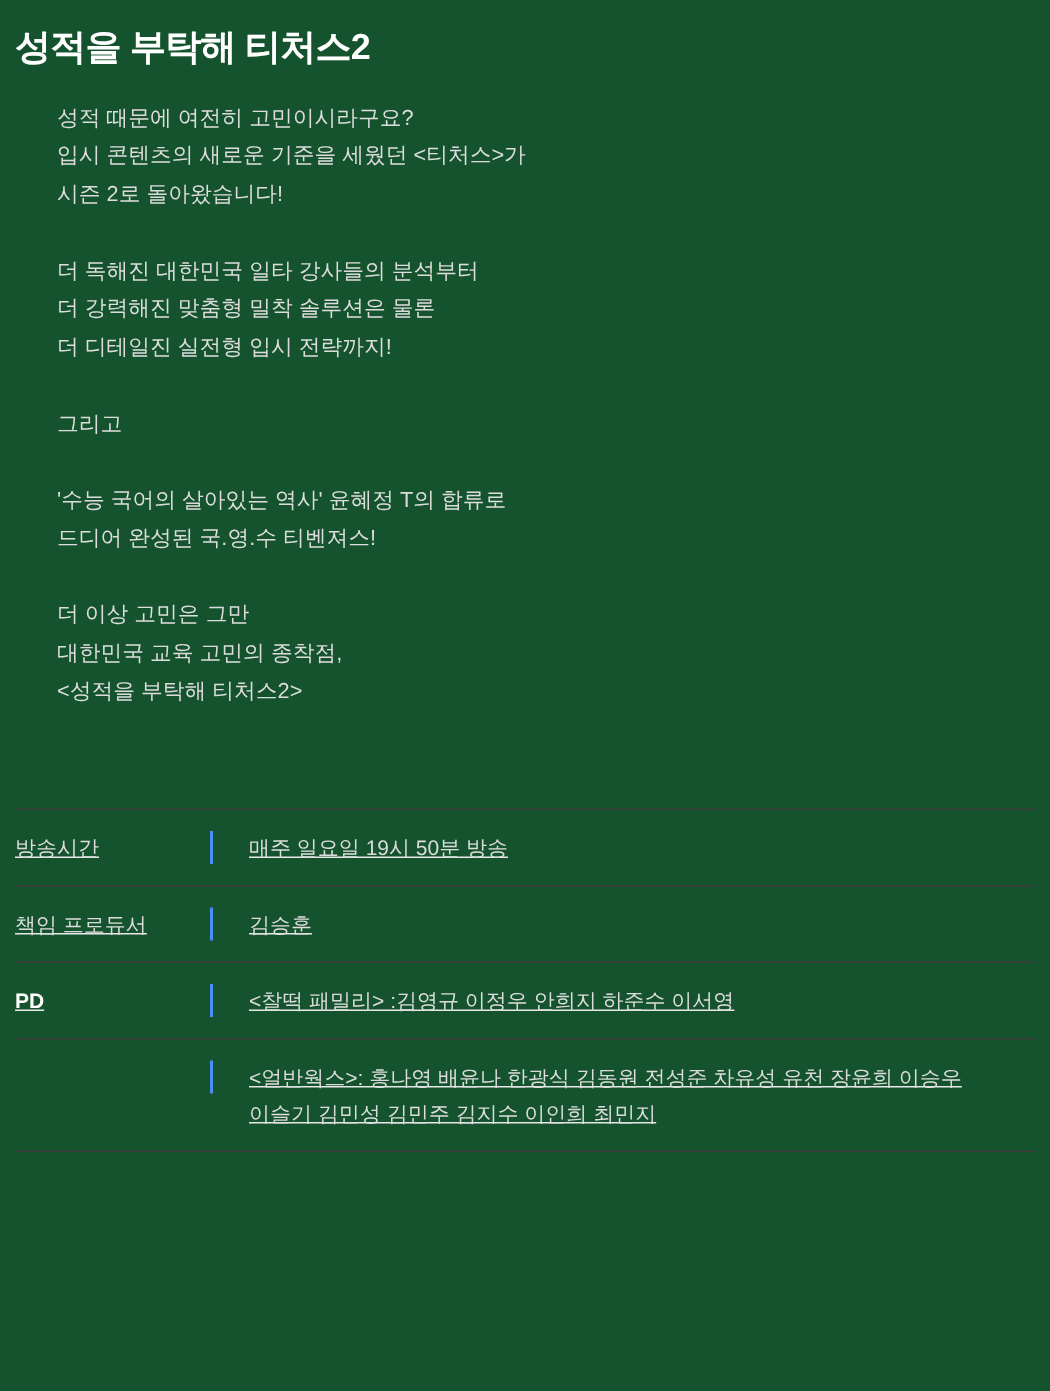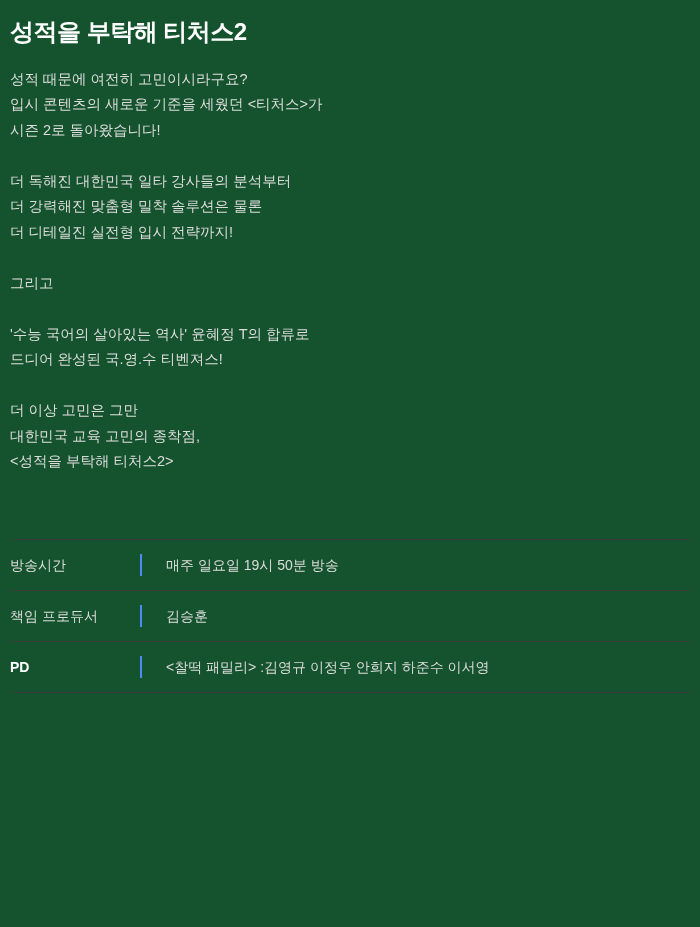--- a/index.html
+++ b/index.html
@@ -28,28 +28,30 @@
     letter-spacing: -0.5px;
     margin: 4px 0 20px 0;
     line-height: 1.2;
   }
   .desc {
     font-size: 14.5px;
     line-height: 25.5px;
     color: #dcdcdc;
     white-space: pre-wrap;
     margin-bottom: 26px;
+    margin-left: 28px;
   }
   .spacer {
     height: 38px;
   }
   table.credits {
     width: 100%;
     border-collapse: collapse;
     table-layout: fixed;
+    text-decoration: underline;
   }
   table.credits tr {
     border-top: 1px solid #3a3a3a;
   }
   table.credits tr:first-child {
     border-top: 1px solid #3a3a3a;
   }
   table.credits tr:last-child {
     border-bottom: 1px solid #3a3a3a;
   }
@@ -134,18 +136,25 @@
 
 
       <tr>
         <td class="label bold">PD</td>
         <td class="divider">
             <span class="bar"></span>
           </td>
         <td class="value">&lt;찰떡 패밀리&gt; :김영규 이정우 안희지 하준수 이서영</td>
       </tr>
 
+      <tr>
+        <td class="label"></td>
+        <td class="divider">
+            <span class="bar"></span>
+          </td>
+        <td class="value">&lt;얼반웍스&gt;: 홍나영 배윤나 한광식 김동원 전성준 차유성 유천 장윤희 이승우 이슬기 김민성 김민주 김지수 이인희 최민지</td>
+      </tr>
 
 
     </tbody>
   </table>
 
 </div>
 
 </body></html>

